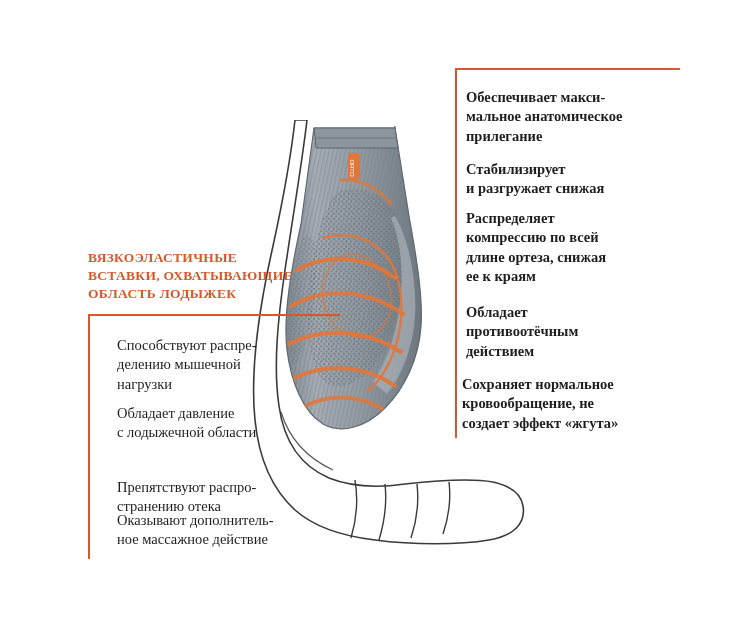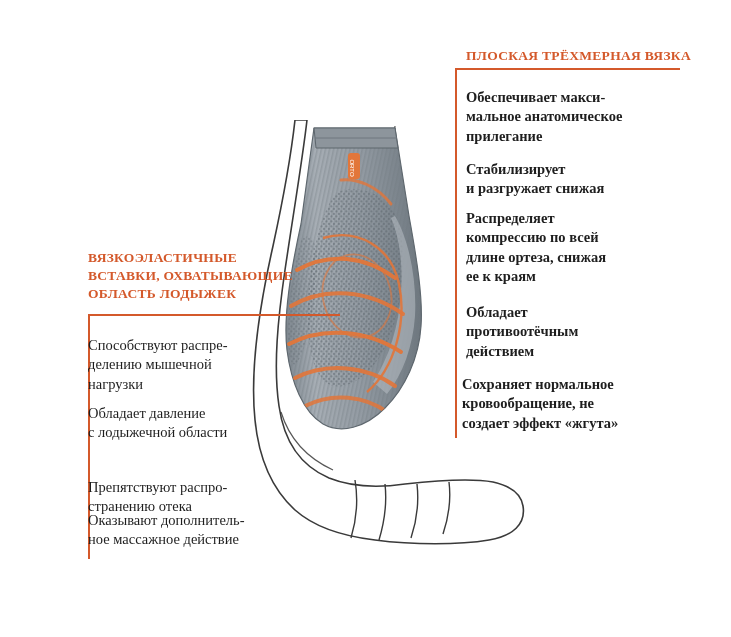--- a/index.html
+++ b/index.html
@@ -88,21 +88,21 @@
 
   
   .para {
     position: absolute;
     font-family: "Liberation Serif", serif;
     font-size: 14.5px;
     line-height: 1.33;
     color: #1e1e1e;
   }
   .col-right .para { width: 215px; font-weight: bold; }
-  .col-left .para { width: 200px; }
+  .col-left .para { width: 200px; padding-left: 29px; }
 
   #r1 { left: 466px; top: 88px; }
   #r2 { left: 466px; top: 160px; }
   #r3 { left: 466px; top: 209px; }
   #r4 { left: 466px; top: 303px; }
   #r5 { left: 450px; top: 375px; margin-left: 12px; }
 
   #l1 { left: 88px; top: 336px; }
   #l2 { left: 88px; top: 404px; }
   #l3 { left: 88px; top: 458px; }
@@ -219,21 +219,20 @@
       </g>
 
       <rect x="103" y="33" width="12" height="26" rx="3" fill="#e2763a"></rect>
       <text x="109" y="52" font-family="'Liberation Sans', sans-serif" font-size="6" fill="#ffffff" text-anchor="middle" transform="rotate(90 109 48)">ORTO</text>
     </g>
   </svg>
 
   <div class="rule" id="rule-right"></div>
   <div id="stem-right"></div>
 
-  <div class="callout-title" id="title-right">ПЛОСКАЯ ТРЁХМЕРНАЯ ВЯЗКА</div>
 
   <div class="col-right">
     <div class="para" id="r1" style="white-space: pre-line;">Обеспечивает макси-
 мальное анатомическое
 прилегание</div>
     <div class="para" id="r2" style="white-space: pre-line;">Стабилизирует
 и разгружает снижая</div>
     <div class="para" id="r3" style="white-space: pre-line;">Распределяет
 компрессию по всей
 длине ортеза, снижая

